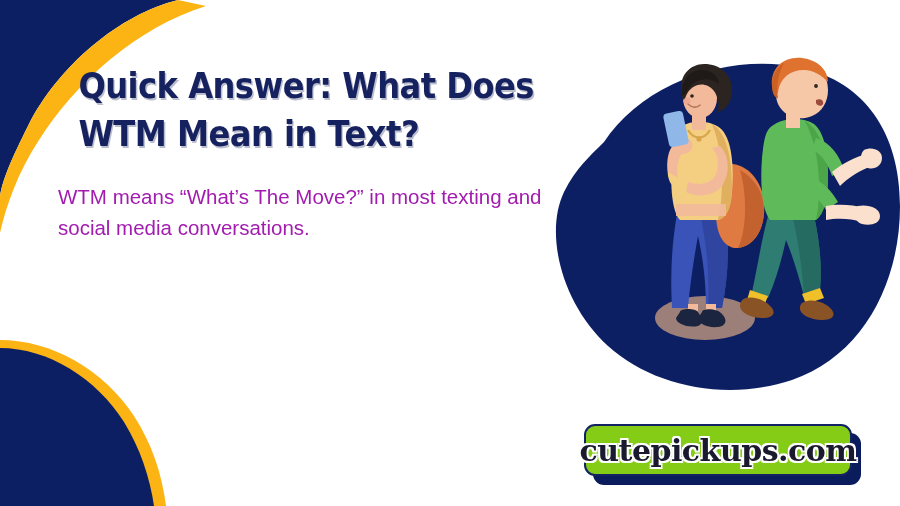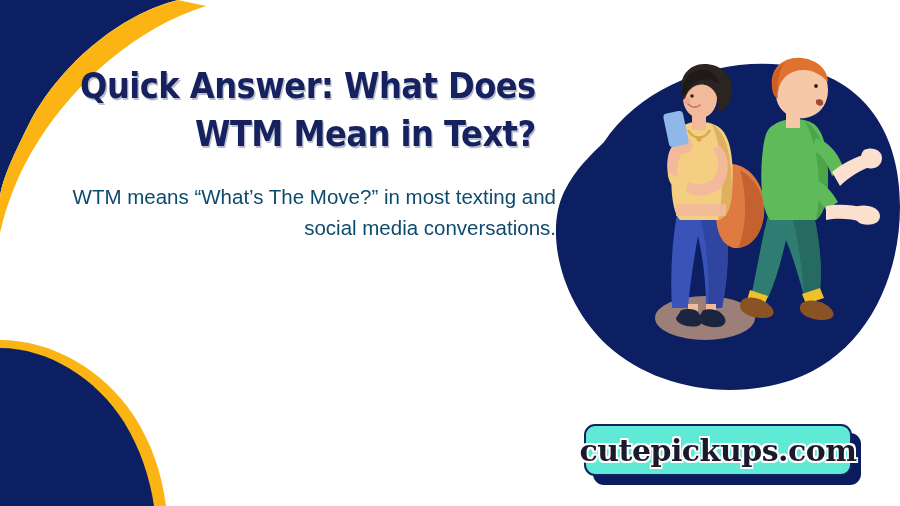--- a/index.html
+++ b/index.html
@@ -22,43 +22,43 @@
     left: 0;
     top: 0;
     width: 900px;
     height: 506px;
     pointer-events: none;
   }
 
   
   .text-col {
     position: absolute;
-    left: 46px;
+    left: 58px;
     top: 62px;
     width: 510px;
-    text-align: right;
+    text-align: left;
   }
   .headline {
     margin: 0;
     font-family: "DejaVu Sans", sans-serif;
     font-weight: bold;
     font-size: 35px;
     line-height: 1.38;
     letter-spacing: -0.6px;
     color: #16215f;
     text-shadow: 1.5px 1.5px 0 rgba(30,40,90,0.30);
     transform: scaleX(0.92);
     transform-origin: center top;
   }
   .para {
     margin: 0;
     font-family: "Liberation Sans", sans-serif;
     font-size: 20.5px;
     line-height: 1.52;
-    color: #0c4a6e;
+    color: #a21caf;
   }
   .para-1 { margin-top: 22px; }
   .para-2 { margin-top: 30px; }
 
   
   .blob-wrap {
     position: absolute;
     left: 540px;
     top: 46px;
     width: 360px;
@@ -83,21 +83,21 @@
     height: 52px;
     background: #0b1c5c;
     border-radius: 11px;
   }
   .badge-face {
     position: absolute;
     left: 0;
     top: 0;
     width: 268px;
     height: 52px;
-    background: #5eead4;
+    background: #84cc16;
     border: 2.5px solid #122263;
     border-radius: 11px;
     box-sizing: border-box;
     display: flex;
     align-items: center;
     justify-content: center;
     text-align: center;
   }
   .badge-text {
     font-family: "DejaVu Serif", serif;

